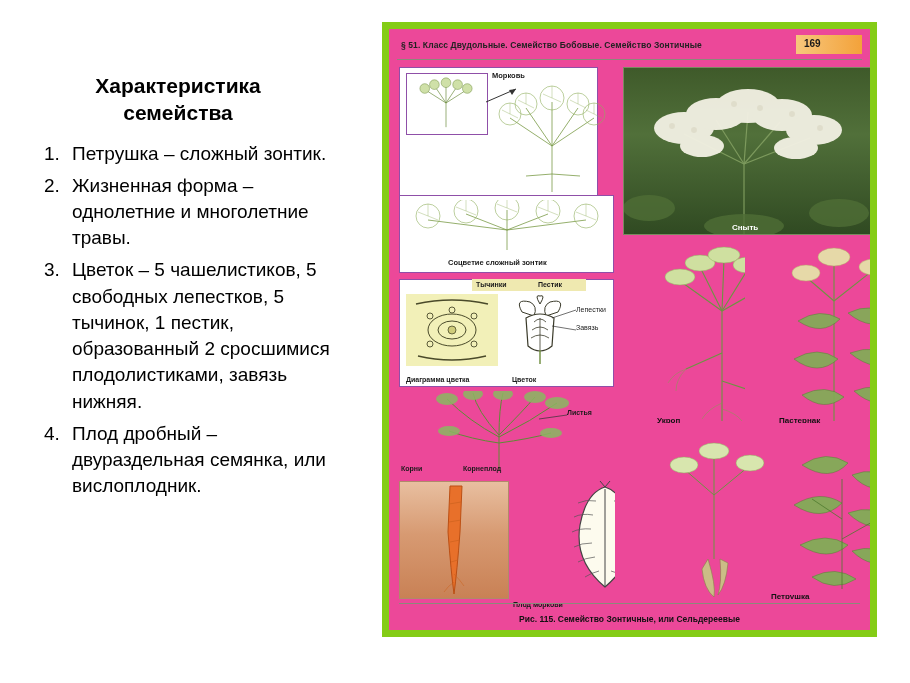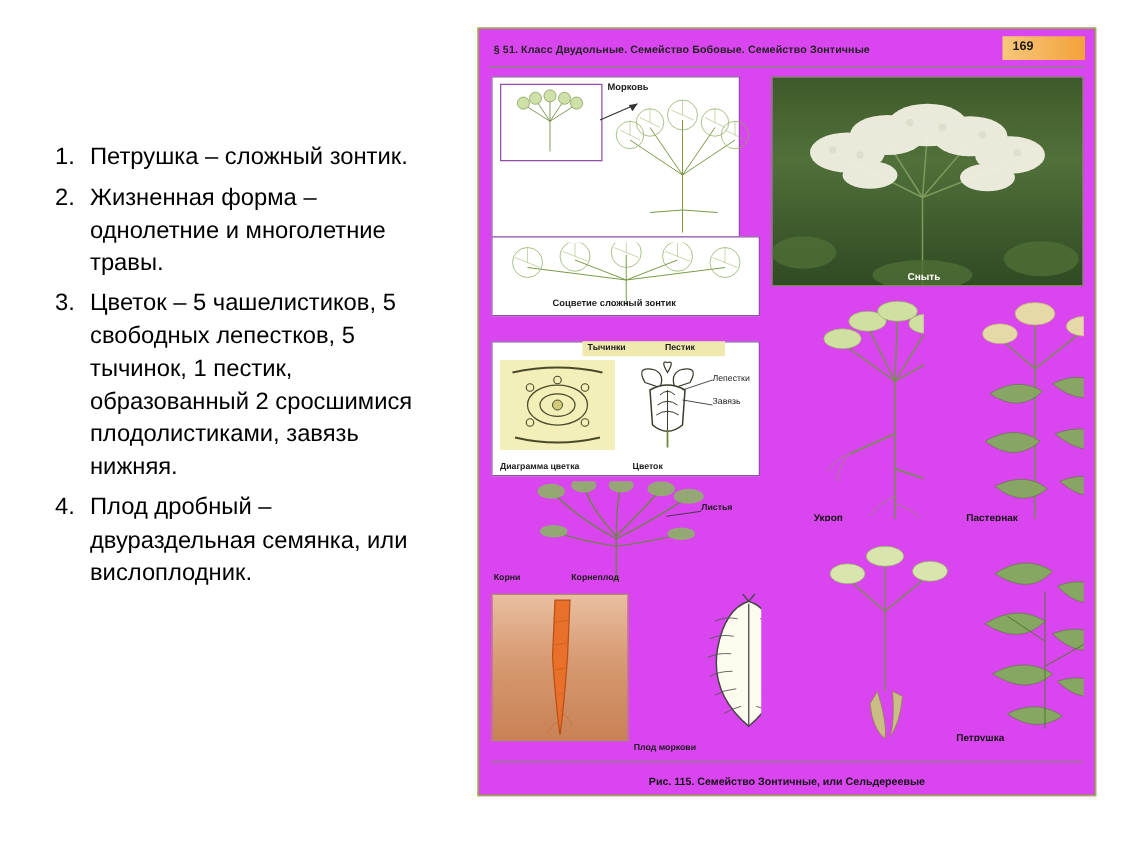--- a/index.html
+++ b/index.html
@@ -54,22 +54,22 @@
     font-size: 19px;
   }
 
   
   .book-page {
     position: absolute;
     left: 382px;
     top: 22px;
     width: 495px;
     height: 615px;
-    background: #d946ef;
-    border: 1px solid #84cc16;
+    background: #ec4899;
+    border: 7px solid #84cc16;
     box-sizing: border-box;
     overflow: hidden;
   }
   .page-header {
     position: absolute;
     left: 8px;
     top: 8px;
     right: 8px;
     height: 22px;
     border-bottom: 1px solid #8a8a7a;
@@ -162,21 +162,22 @@
     background: linear-gradient(to bottom, #e8bfa0 0%, #d79a72 45%, #c98155 100%);
   }
 </style>
 </head>
 <body>
 
 <div class="slide">
 
   <div class="left-col">
     <div class="title">
-      <br>
+      <span>Характеристика</span><br>
+      <span>семейства</span>
     </div>
     <ol class="char-list">
       <li>
         <span class="num">1.</span>
         <span>Петрушка – сложный зонтик.</span>
       </li>
       <li>
         <span class="num">2.</span>
         <span>Жизненная форма – однолетние и многолетние травы.</span>
       </li>
@@ -252,21 +253,21 @@
           <line x1="56" y1="14" x2="56" y2="2"></line>
             <line x1="47" y1="10" x2="65" y2="18"></line>
           <line x1="82" y1="20" x2="82" y2="9"></line>
             <line x1="74" y1="16" x2="90" y2="24"></line>
           <line x1="98" y1="30" x2="98" y2="19"></line>
             <line x1="90" y1="26" x2="106" y2="34"></line>
         </g>
       </svg>
     </div>
 
-    <div class="panel" style="left:10px; top:166px; width:215px; height:64px;">
+    <div class="panel" style="left:10px; top:166px; width:215px; height:78px;">
       <svg style="position:absolute; left:8px; top:4px;" width="198" height="52">
         <g stroke="#7a9a46" fill="none" stroke-width="0.8">
           <line x1="99" y1="50" x2="99" y2="30"></line>
           <line x1="99" y1="30" x2="20" y2="20"></line>
           <line x1="99" y1="30" x2="58" y2="14"></line>
           <line x1="99" y1="30" x2="99" y2="10"></line>
           <line x1="99" y1="30" x2="140" y2="14"></line>
           <line x1="99" y1="30" x2="178" y2="20"></line>
         </g>
         <g fill="none" stroke="#8fae5c" stroke-width="0.6">

